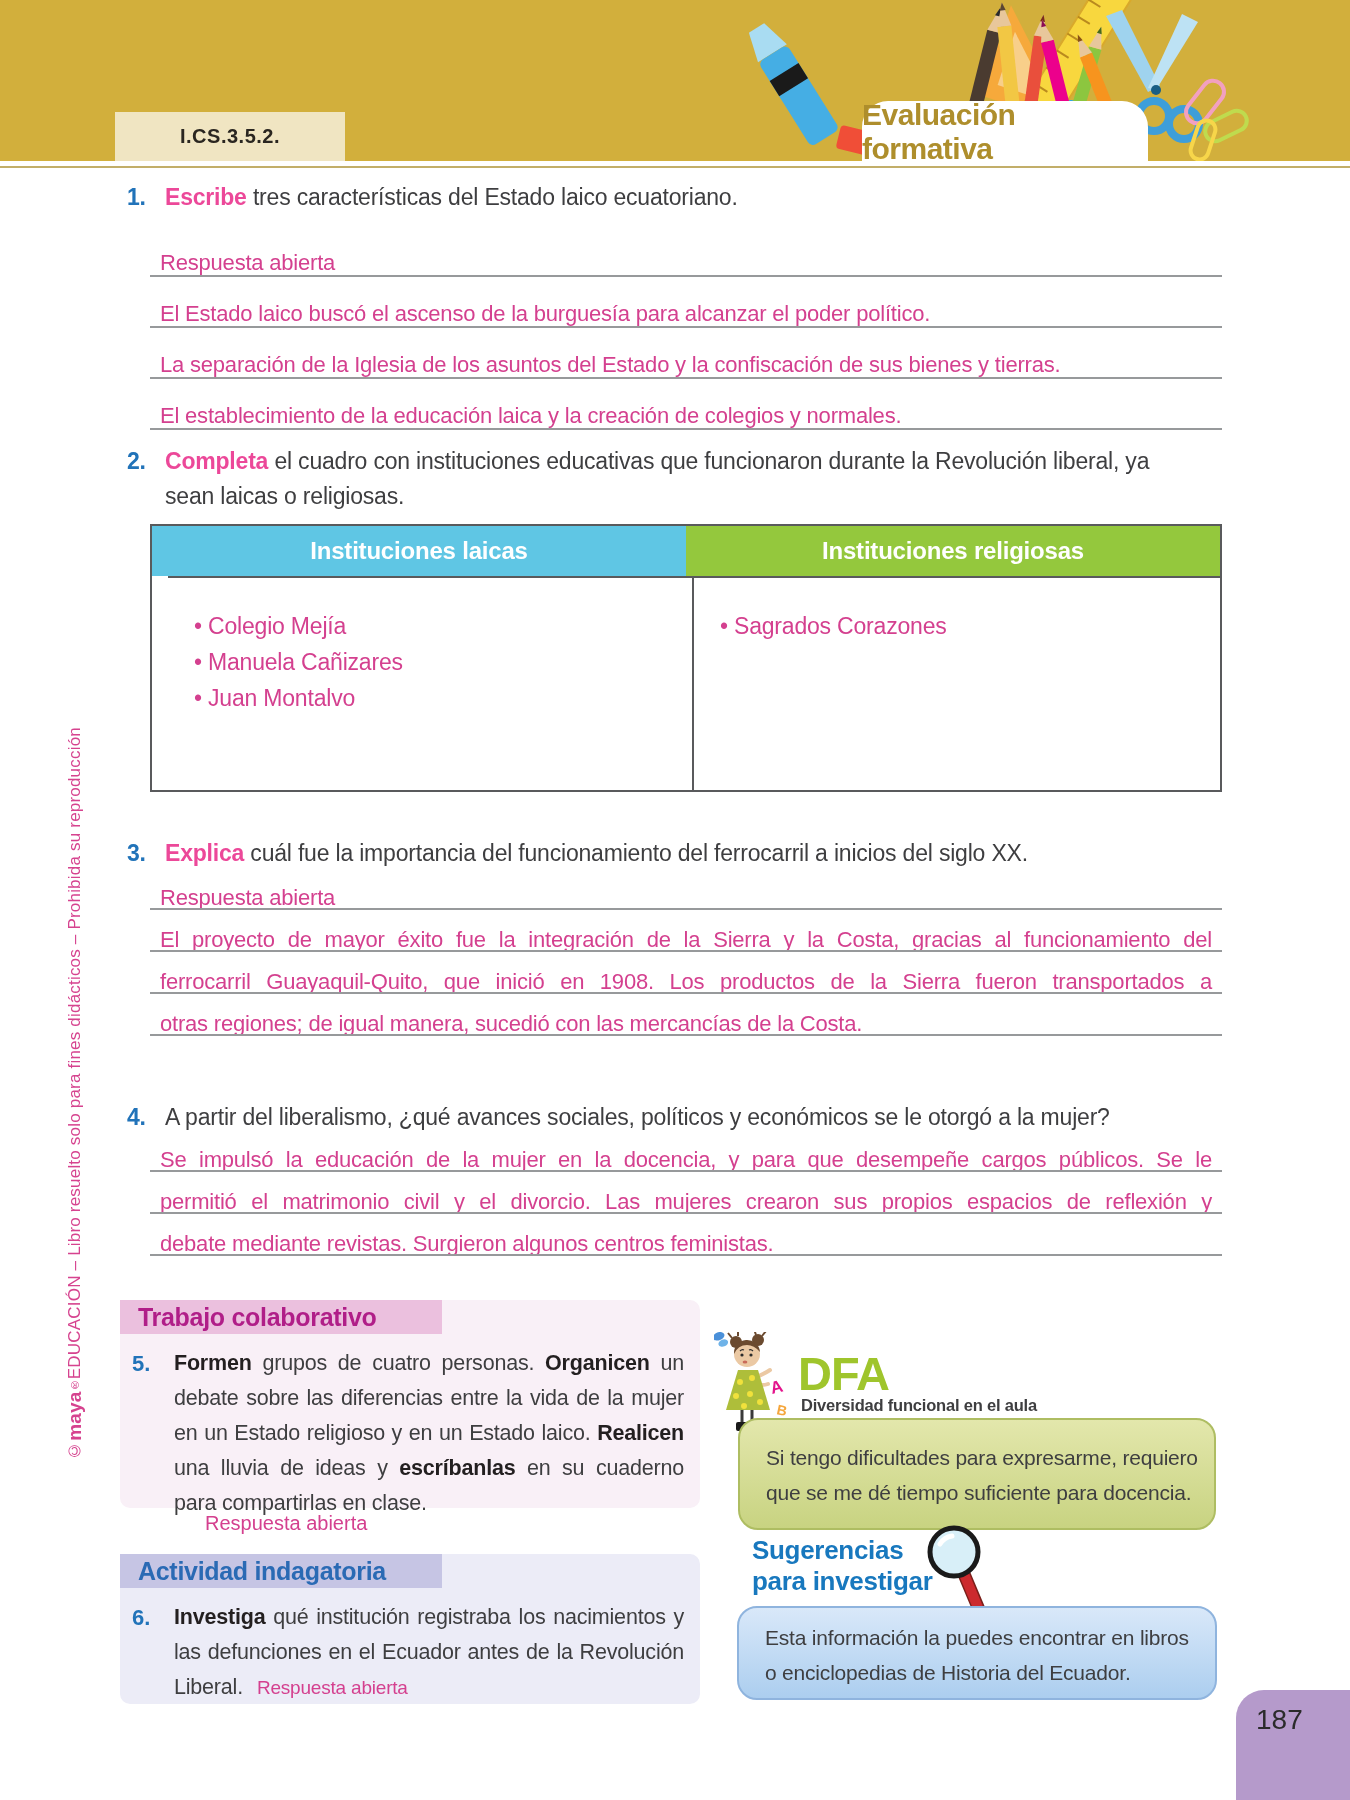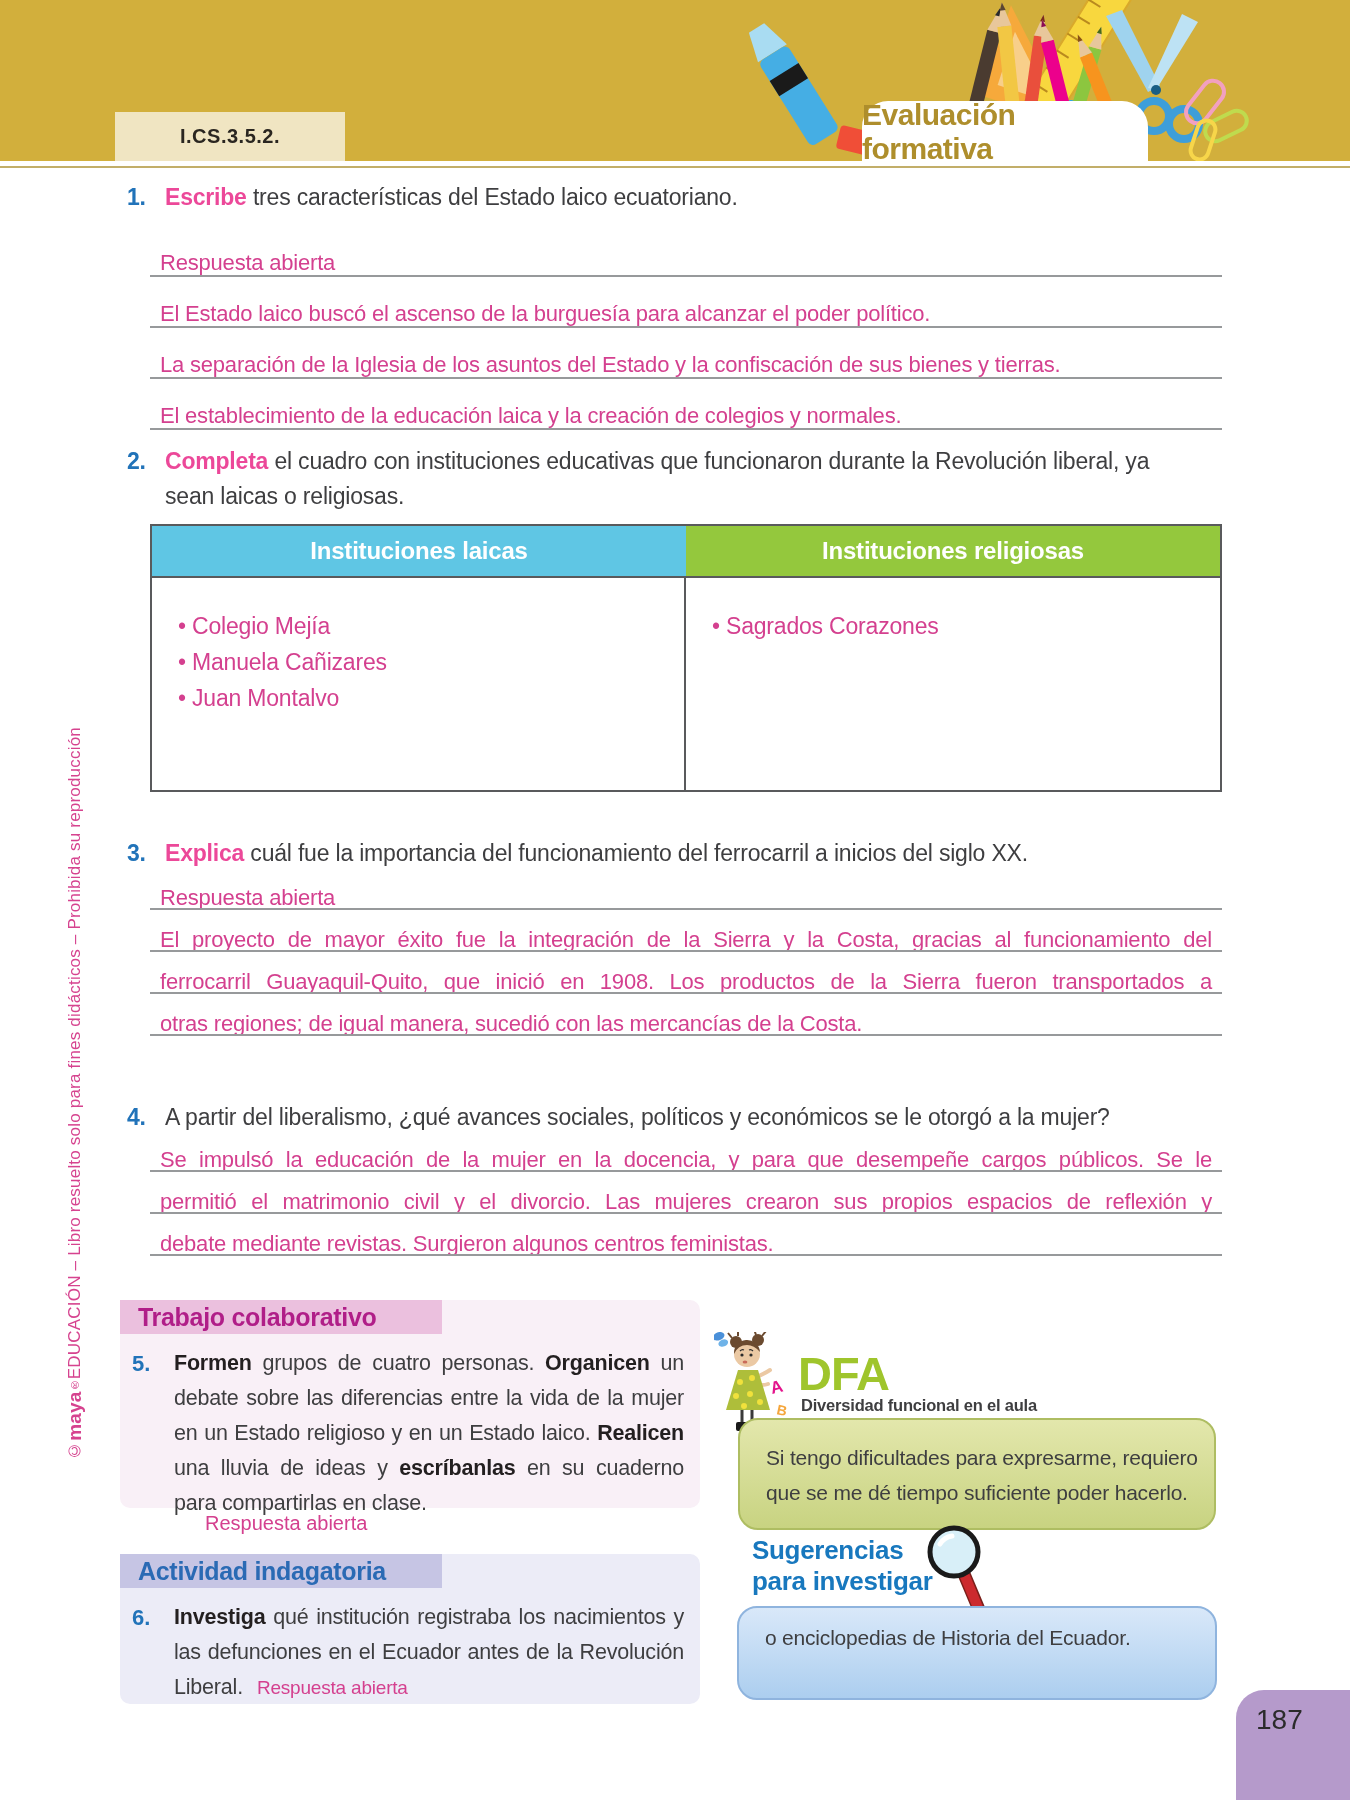--- a/index.html
+++ b/index.html
@@ -39,21 +39,21 @@
   .lines.lh42>div{height:42px;line-height:60px;}
   #q3-lines>div:nth-child(2),#q3-lines>div:nth-child(3),
   #q4-lines>div:nth-child(1),#q4-lines>div:nth-child(2){text-align:justify;text-align-last:justify;}
 
   
   .inst-table{position:absolute;left:150px;top:524px;width:1072px;height:268px;
               border:2px solid #595A5C;box-sizing:border-box;display:flex;flex-direction:column;}
   .inst-head{display:flex;height:50px;flex:none;}
   .inst-head>div{width:50%;display:flex;align-items:center;justify-content:center;
                  color:#ffffff;font-weight:bold;font-size:24px;letter-spacing:-.2px;}
-  .inst-body{display:flex;flex:1;border-top:2px solid #595A5C;}
+  .inst-body{display:flex;flex:1;border-top:2px solid #595A5C;margin-left:16px;}
   .inst-body>div{width:50%;box-sizing:border-box;padding:30px 0 0 26px;}
   .inst-body>div:first-child{border-right:2px solid #595A5C;}
   .cell-line{color:#D4408F;font-size:23px;line-height:36px;letter-spacing:-.2px;}
   .cell-line::before{content:"• ";}
 
   
   .act-box{position:absolute;left:120px;width:580px;border-radius:10px;box-sizing:border-box;padding-top:46px;}
   .act-band{position:absolute;left:0;top:0;width:322px;height:34px;display:flex;align-items:center;
             padding-left:18px;box-sizing:border-box;font-size:25px;font-weight:bold;letter-spacing:-.3px;}
   #collab-box{top:1300px;height:208px;background:#F9F0F7;}
@@ -305,36 +305,37 @@
       <rect x="34" y="92" width="13" height="9" rx="2" fill="#1a1a1a"></rect>
 
       <text x="58" y="62" font-size="17" font-weight="bold" fill="#E3148C" transform="rotate(-14 58 62)" font-family="Liberation Sans, sans-serif">A</text>
       <text x="62" y="82" font-size="14" font-weight="bold" fill="#F5A63C" transform="rotate(12 62 82)" font-family="Liberation Sans, sans-serif">B</text>
     </svg>
   </div>
   <div class="dfa-acronym">DFA</div>
   <div class="dfa-tagline">Diversidad funcional en el aula</div>
   <div id="dfa-tip" class="tip-box">
       <div class="tip-line">Si tengo dificultades para expresarme, requiero</div>
-      <div class="tip-line">que se me dé tiempo suficiente poder hacerlo.</div>
+      <div class="tip-line">que se me dé tiempo suficiente para docencia.</div>
     </div>
 
   <div class="sugg-title">
     <div>Sugerencias</div>
     <div>para investigar</div>
   </div>
   <div class="magnifier">
     <svg width="70" height="100" viewBox="0 0 70 100">
       <line x1="42" y1="50" x2="58" y2="88" stroke="#7a1f1a" stroke-width="13" stroke-linecap="round"></line>
       <line x1="42" y1="50" x2="57" y2="86" stroke="#CC2A2E" stroke-width="10" stroke-linecap="round"></line>
       <circle cx="32" cy="28" r="24" fill="#D8EFF8" stroke="#1a1a1a" stroke-width="5"></circle>
       <path d="M18 20 a17 17 0 0 1 12 -8" stroke="#ffffff" stroke-width="5" fill="none" stroke-linecap="round"></path>
     </svg>
   </div>
   <div id="sugg-tip" class="tip-box">
+      <div class="tip-line">Esta información la puedes encontrar en libros</div>
       <div class="tip-line">o enciclopedias de Historia del Ecuador.</div>
     </div>
 
   <div class="page-tab">
     <span>187</span>
   </div>
 
 </div>
 
 </body></html>

